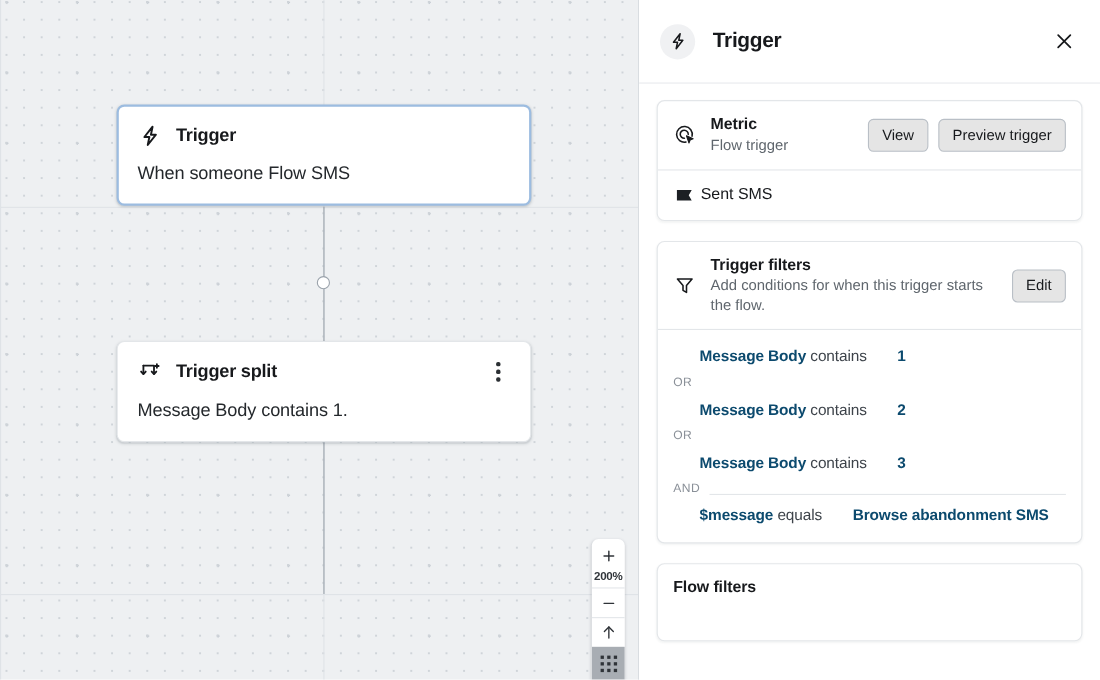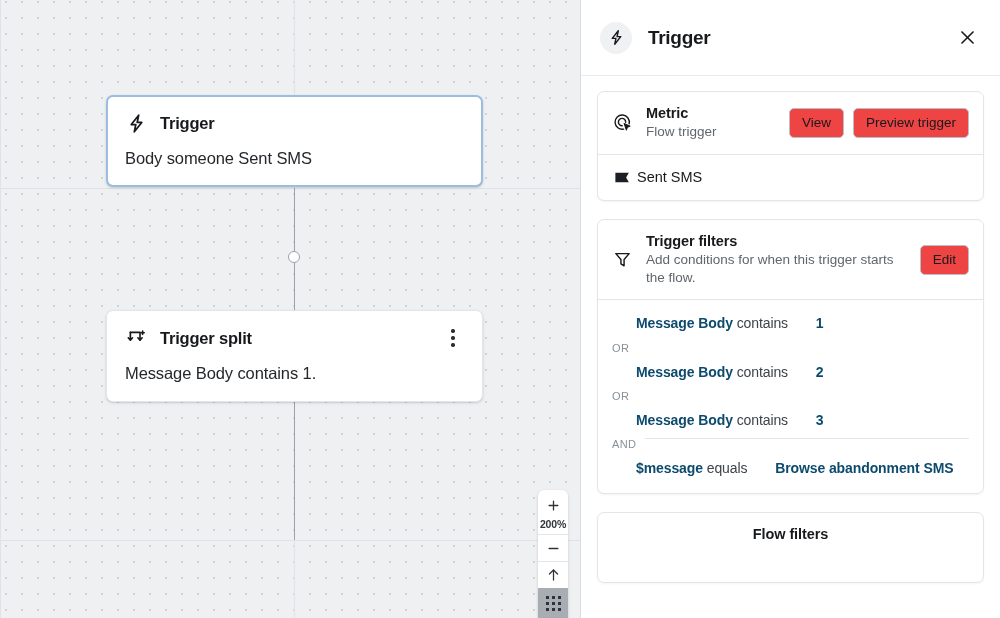--- a/index.html
+++ b/index.html
@@ -156,45 +156,45 @@
   .card-head-title { font-size: 14.5px; font-weight: 700; color: #17191c; letter-spacing: -.1px; }
   .card-head-sub { font-size: 13.5px; color: #5f666d; margin-top: 2px; line-height: 1.32; }
   .card-actions { display: flex; gap: 9px; flex: 0 0 auto; align-items: center; }
 
   .btn {
     all: unset;
     box-sizing: border-box;
     font-family: "Liberation Sans", sans-serif;
     font-size: 13.5px;
     color: #17191c;
-    background: #ef4444;
+    background: #e5e5e5;
     border: 1px solid #b9bfc6;
     border-radius: 5px;
     padding: 6px 12px;
     cursor: pointer;
     white-space: nowrap;
     line-height: 1.2;
   }
 
   .card-divider { height: 1px; background: #e3e6e9; }
 
   .metric-row { display: flex; align-items: center; gap: 5px; padding: 13px 14px; }
   .metric-row-label { font-size: 14.5px; color: #17191c; }
 
   .filters { padding: 13px 14px 14px 14px; }
   .filter-line { font-size: 14px; color: #3d434a; line-height: 1.45; letter-spacing: -.1px; }
   .filter-line b { font-weight: 700; color: #0c4a6e; margin-left: 24px; }
   .filter-op {
-    display: flex; align-items: flex-start; gap: 9px;
+    display: flex; align-items: flex-end; gap: 9px;
     margin: 8px 0 8px 0;
   }
   .filter-op span { font-size: 11px; color: #8a9098; letter-spacing: .4px; }
   .filter-op .rule { flex: 1 1 auto; height: 1px; background: #e3e6e9; }
 
-  .card--clipped { margin-bottom: 0; text-align: center; }
+  .card--clipped { margin-bottom: 0; }
   .card--clipped .card-head { padding-bottom: 40px; }
 
   .panel-footer {
     flex: 0 0 66px; height: 66px;
     border-top: 1px solid #e8eaed;
     background: #ffffff;
     display: flex; align-items: center;
     padding: 0 16px;
   }
   .btn--footer { padding: 9px 22px; font-size: 14.5px; }
@@ -216,21 +216,21 @@
 
     <div class="node node--trigger">
       <div class="node-head">
         <span class="node-icon">
           <svg width="21" height="21" viewBox="0 0 24 24" fill="none" stroke="#17191c" stroke-width="2" stroke-linejoin="round" stroke-linecap="round">
             <path d="M14.5 2.5 L6 13.2 H11.2 L9.5 21.5 L18 10.8 H12.8 Z"></path>
           </svg>
         </span>
         <span class="node-title">Trigger</span>
       </div>
-      <div class="node-body">Body someone Sent SMS</div>
+      <div class="node-body">When someone Flow SMS</div>
     </div>
 
     <div class="node node--split">
       <div class="node-head">
         <span class="node-icon">
           <svg width="21" height="21" viewBox="0 0 24 24" fill="none" stroke="#17191c" stroke-width="1.9" stroke-linejoin="round" stroke-linecap="round">
             <path d="M5 5 V13.5"></path>
             <path d="M5 5 H16 V13.5"></path>
             <path d="M2.6 11.2 L5 13.8 L7.4 11.2"></path>
             <path d="M13.6 11.2 L16 13.8 L18.4 11.2"></path>

